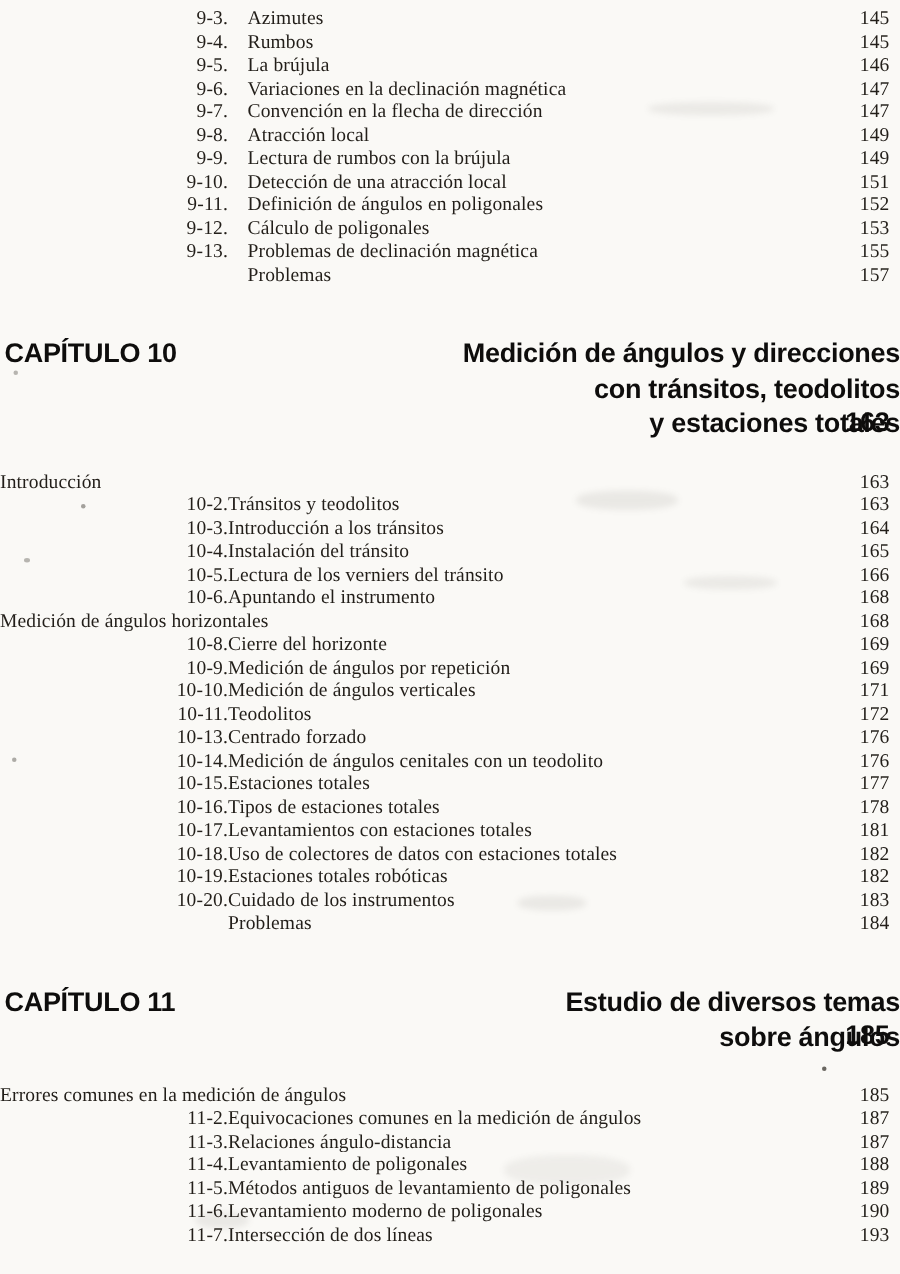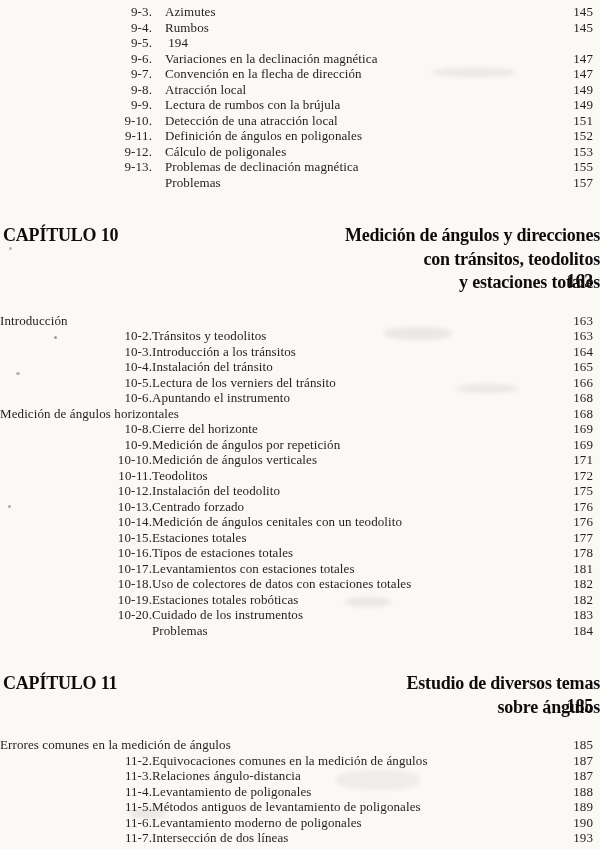--- a/index.html
+++ b/index.html
@@ -46,21 +46,21 @@
   .chapter.first .title{margin-left:13px;}
   .pg{
     flex:0 0 36px;
     text-align:right;
   }
   .chapter.first .rows{padding-top:4px;}
   
   .chapter-heading{
     position:relative;
     margin:34px 0 18px 0;
-    font-family:Liberation Serif, serif;
+    font-family:Liberation Sans, sans-serif;
     font-weight:700;
     font-size:18px;
     line-height:23.5px;
     letter-spacing:-0.2px;
     color:var(--heading-ink);
   }
   .ch-label{
     position:absolute;
     left:3px;top:0;
     white-space:nowrap;
@@ -108,21 +108,22 @@
   </div>
 
   <div class="row">
     <span class="num">9-4.</span>
     <span class="title">Rumbos</span>
     <span class="pg">145</span>
   </div>
 
   <div class="row">
     <span class="num">9-5.</span>
-    <span class="pg">194</span>
+    <span class="title">La brújula</span>
+    <span class="pg">146</span>
   </div>
 
   <div class="row">
     <span class="num">9-6.</span>
     <span class="title">Variaciones en la declinación magnética</span>
     <span class="pg">147</span>
   </div>
 
   <div class="row">
     <span class="num">9-7.</span>
@@ -242,25 +243,20 @@
     <span class="title">Medición de ángulos verticales</span>
     <span class="pg">171</span>
   </div>
 
   <div class="row">
     <span class="num">10-11.</span>
     <span class="title">Teodolitos</span>
     <span class="pg">172</span>
   </div>
 
-  <div class="row">
-    <span class="num">10-12.</span>
-    <span class="title">Instalación del teodolito</span>
-    <span class="pg">175</span>
-  </div>
 
   <div class="row">
     <span class="num">10-13.</span>
     <span class="title">Centrado forzado</span>
     <span class="pg">176</span>
   </div>
 
   <div class="row">
     <span class="num">10-14.</span>
     <span class="title">Medición de ángulos cenitales con un teodolito</span>

